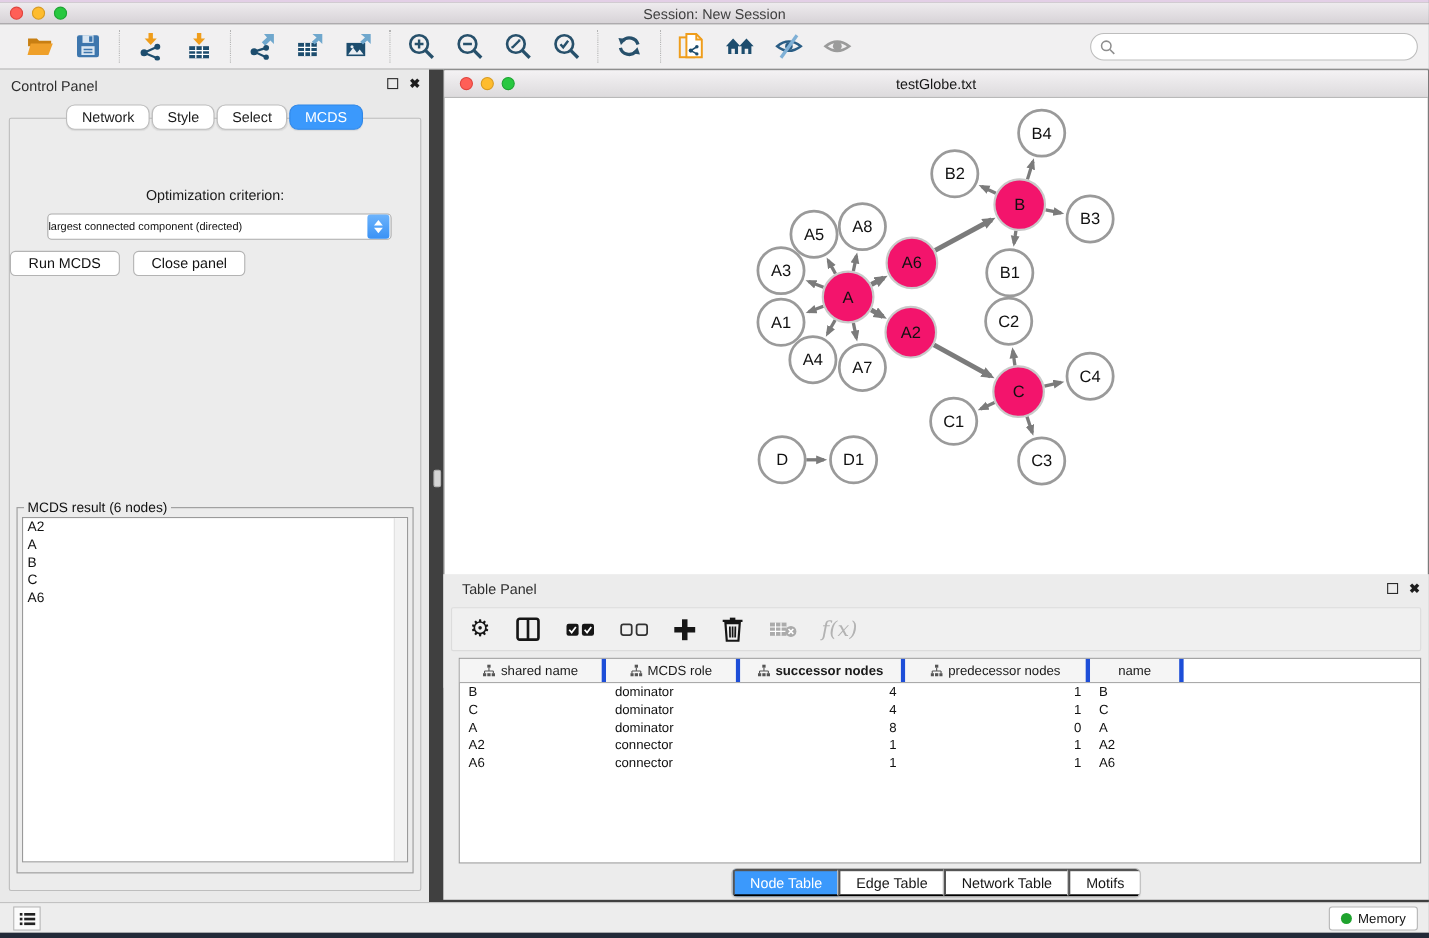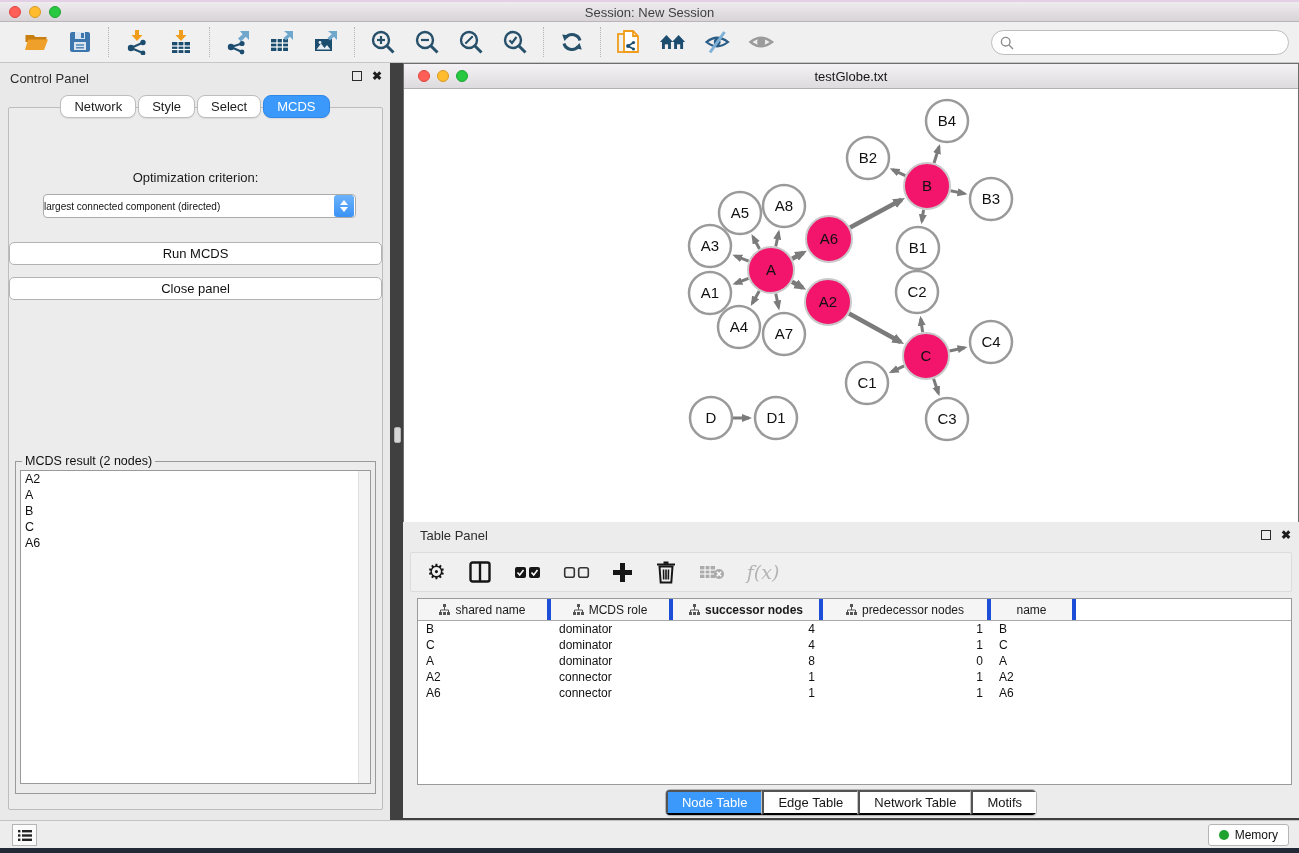--- a/index.html
+++ b/index.html
@@ -43,21 +43,21 @@
     border:1px solid #bdbdbd; border-radius:2px; }
   .opt-label { position:absolute; left:0; width:100%; top:62px; text-align:center; font-size:13px; color:#1a1a1a; }
   .criterion { position:absolute; left:34px; top:86px; width:313px; height:24px; background:#fff;
     border:1px solid #ababab; border-radius:4px; display:flex; align-items:center; }
   .criterion .val { flex:1; padding-left:0; font-size:10px; color:#111; white-space:nowrap; overflow:hidden; }
   .stepper { width:20px; height:22px; background:linear-gradient(#6cb3fc,#3a92f5); border-radius:3px;
     margin-right:1px; display:flex; flex-direction:column; align-items:center; justify-content:center; gap:2px; }
   .stepper .up, .stepper .dn { width:0; height:0; border-left:4px solid transparent; border-right:4px solid transparent; }
   .stepper .up { border-bottom:5px solid #fff; }
   .stepper .dn { border-top:5px solid #fff; }
-  .cp-buttons { position:absolute; left:0; top:134px; width:100%; display:flex; justify-content:flex-start; gap:12px;flex-direction:column; }
+  .cp-buttons { position:absolute; left:0; top:120px; width:100%; display:flex; justify-content:flex-start; gap:12px; }
   .mac-btn { background:#fff; border:1px solid #b3b3b3; border-radius:5px; padding:3px 16px; font-size:13px; color:#111; }
   .result-box { position:absolute; left:6px; top:346px; width:361px; height:340px; border:1px solid #9a9a9a;
     background:#ececec; padding:0; }
   .result-box legend { font-size:12.5px; color:#111; margin-left:6px; padding:0 3px; }
   .result-list { position:absolute; left:4px; top:2px; width:351px; height:314px; background:#fff;
     border:1px solid #9a9a9a; overflow:hidden; }
   .result-scroll { position:absolute; right:0; top:0; width:12px; height:100%; background:#f2f2f2; border-left:1px solid #e0e0e0; }
   .result-item { font-size:12.5px; color:#111; padding:1px 0 1px 4px; line-height:14px; }
 
   
@@ -304,21 +304,21 @@
         <span class="stepper">
             <span class="up"></span>
             <span class="dn"></span>
           </span>
       </div>
       <div class="cp-buttons">
         <button class="mac-btn">Run MCDS</button>
         <button class="mac-btn">Close panel</button>
       </div>
       <fieldset class="result-box">
-        <legend>MCDS result (2 nodes)</legend>
+        <legend>MCDS result (6 nodes)</legend>
         <div class="result-list" id="result-list">
           <div class="result-scroll"></div>
         <div class="result-item">A2</div>
             <div class="result-item">A</div>
             <div class="result-item">B</div>
             <div class="result-item">C</div>
             <div class="result-item">A6</div>
           </div>
       </fieldset>
     </div>

